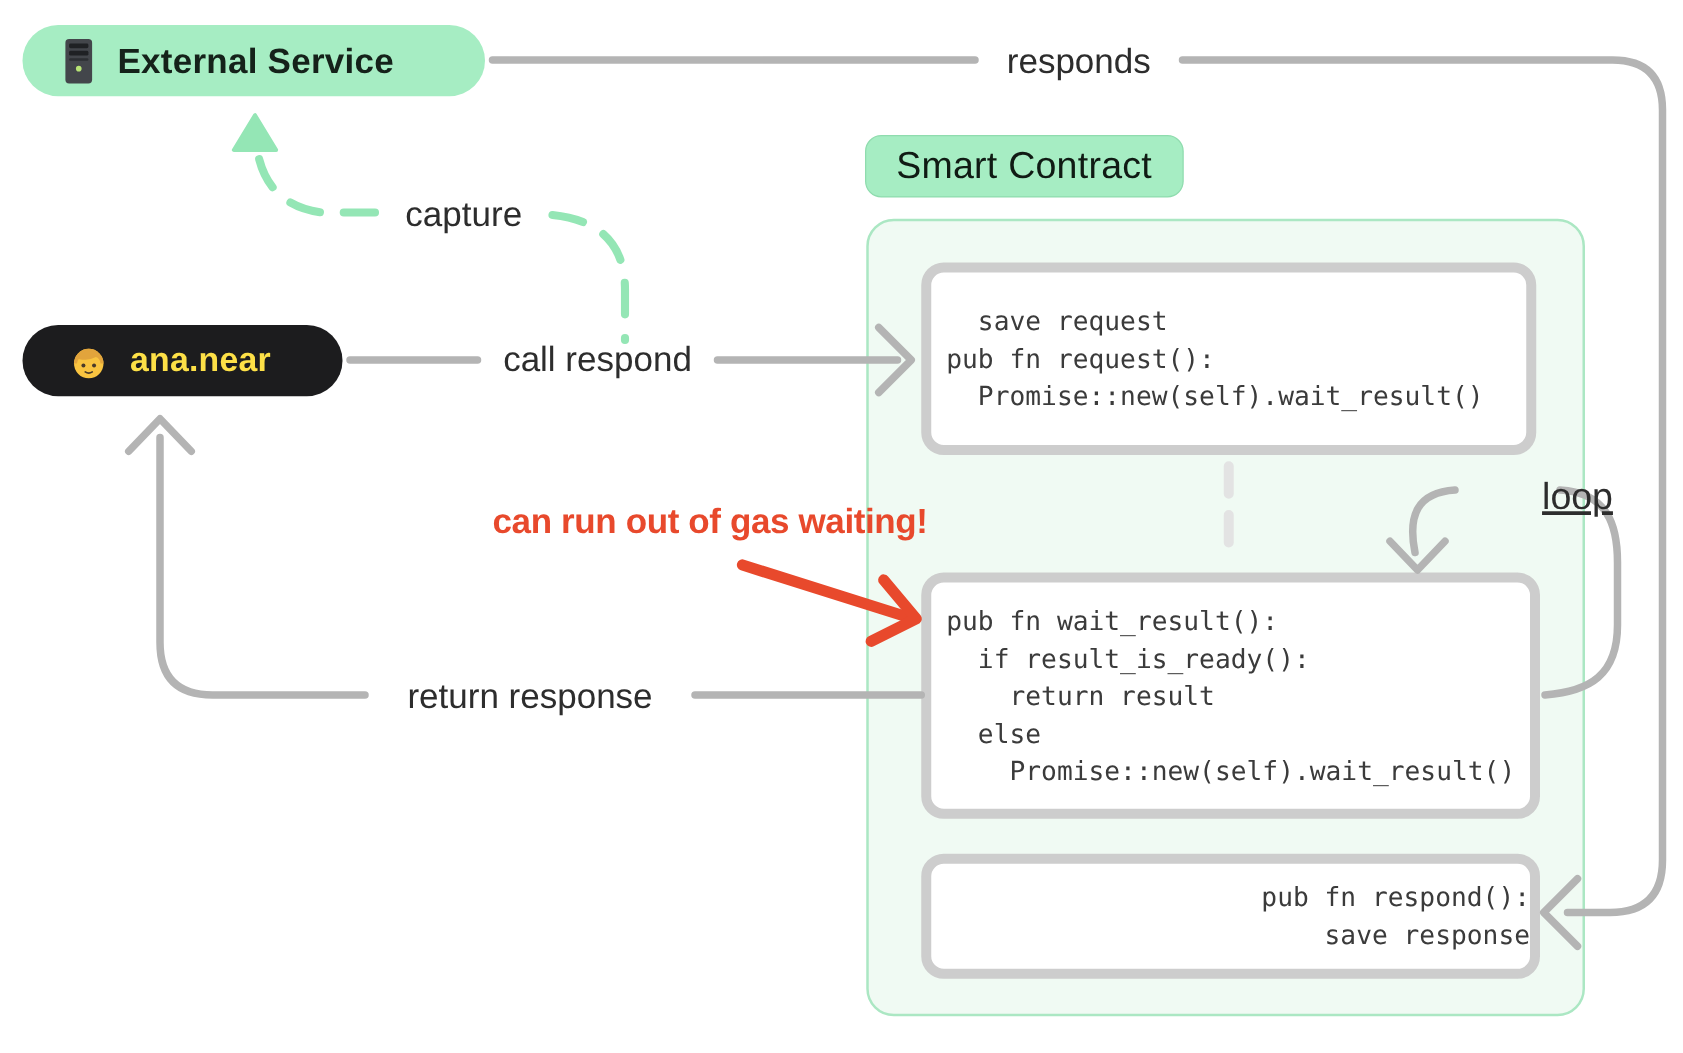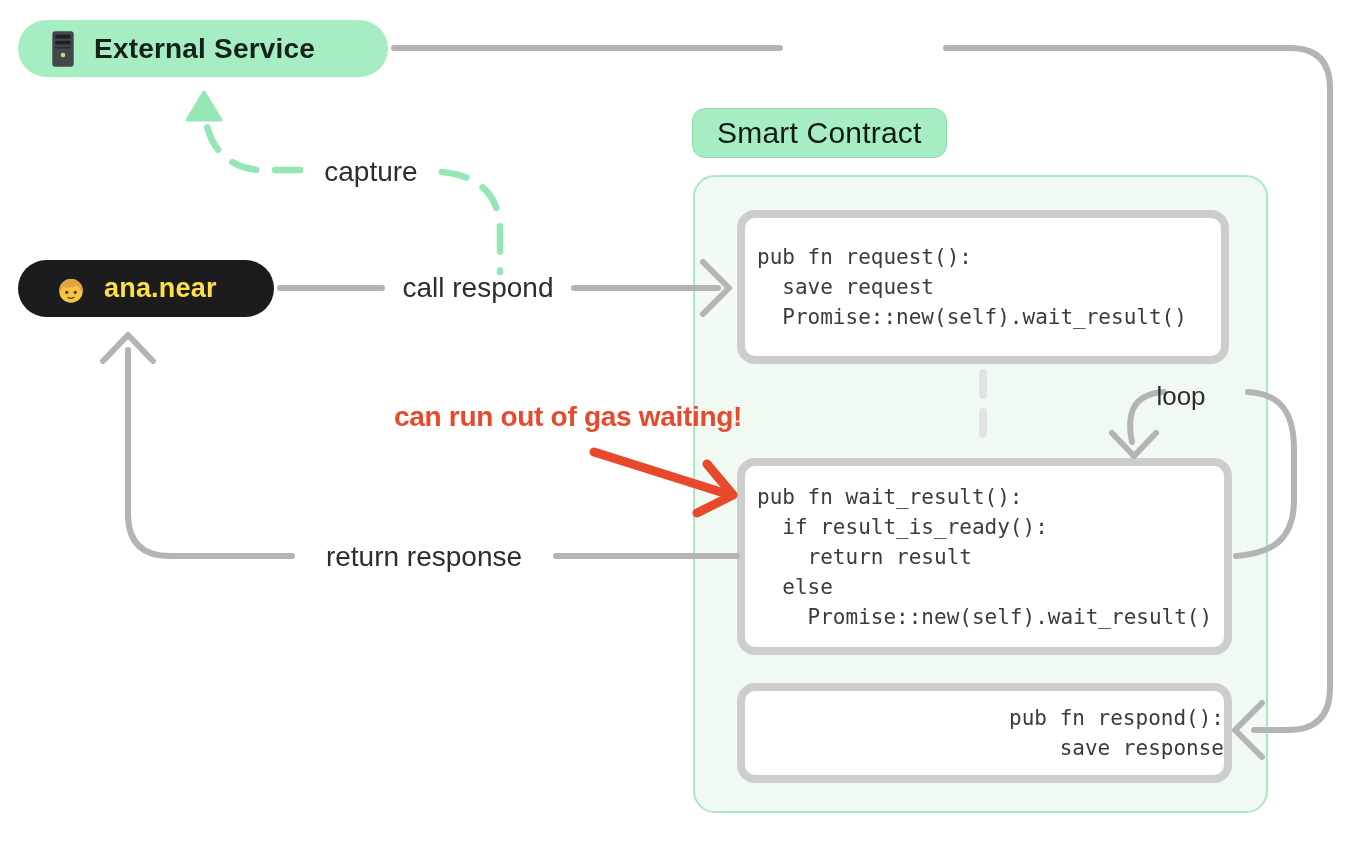--- a/index.html
+++ b/index.html
@@ -129,22 +129,22 @@
         <path d="M5.5 20 a12.5 12.5 0 0 1 25 0 l-2.5 0 a5 7 0 0 0 -4 -5.5 a14 9 0 0 1 -14.5 1.5 a9 8 0 0 0 -1.5 4 z" fill="#e2a43c"></path>
         <circle cx="13.5" cy="21.5" r="1.7" fill="#4a3b2a"></circle>
         <circle cx="22.5" cy="21.5" r="1.7" fill="#4a3b2a"></circle>
         <path d="M15 27 q3 2 6 0" stroke="#4a3b2a" stroke-width="1.4" fill="none" stroke-linecap="round"></path>
       </svg>
     </span>
     <span class="pill-label" style="font-size:27px;">ana.near</span>
   </div>
 
   <div class="abs code-box" style="left:737px; top:210px; width:492px; height:154px;">
+    <div class="code-line">  save request</div>
     <div class="code-line">pub fn request():</div>
-    <div class="code-line">  save request</div>
     <div class="code-line">  Promise::new(self).wait_result()</div>
   </div>
 
   <div class="abs code-box" style="left:737px; top:458px; width:495px; height:197px;">
     <div class="code-line">pub fn wait_result():</div>
     <div class="code-line">  if result_is_ready():</div>
     <div class="code-line">    return result</div>
     <div class="code-line">  else</div>
     <div class="code-line">    Promise::new(self).wait_result()</div>
   </div>
@@ -175,24 +175,25 @@
     <path class="light-dash" d="M 983 373 L 983 451"></path>
 
     <path class="green-dash" d="M 442 172 Q 500 178 500 232 L 500 272"></path>
     <path class="green-dash" d="M 300 170 L 258 170 C 230 167 213 151 207 126"></path>
     <polygon class="green-fill" points="204,92 187,120 221,120"></polygon>
 
     <path class="red-stroke" d="M 594 452 L 724 493"></path>
     <path class="red-stroke" d="M 707 464 L 733 495 L 697 513"></path>
   </svg>
 
+  <div class="abs edge-label" style="left:782px; top:33px; width:162px;">responds</div>
 
   <div class="abs edge-label" style="left:300px; top:156px; width:142px;">capture</div>
 
   <div class="abs edge-label" style="left:382px; top:272px; width:192px;">call respond</div>
 
   <div class="abs edge-label" style="left:292px; top:541px; width:264px;">return response</div>
 
-  <div class="abs edge-label" style="left:1139px; top:381px; width:84px; font-size:26px;">loop</div>
+  <div class="abs edge-label" style="left:1220px; top:381px; width:84px; font-size:30px;text-decoration:underline;">loop</div>
 
   <div class="abs warning-label" style="left:380px; top:401px;margin-left:14px;">can run out of gas waiting!</div>
 
 </div>
 
 </body></html>

